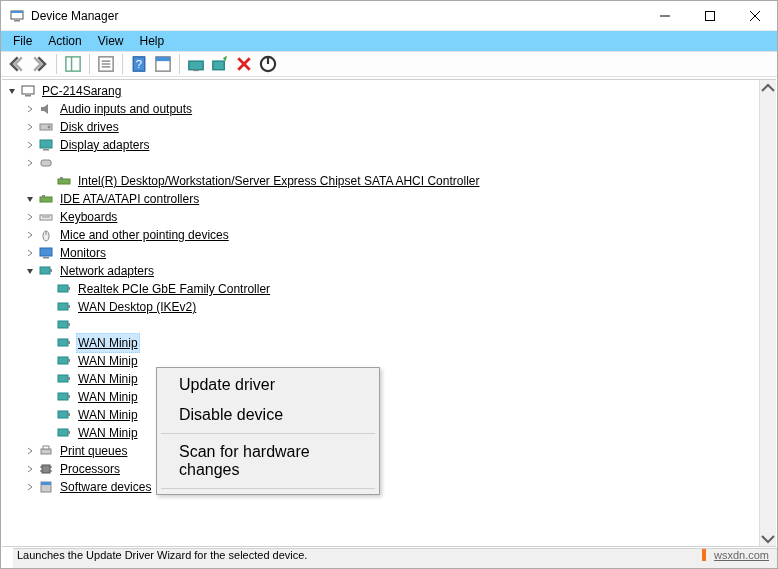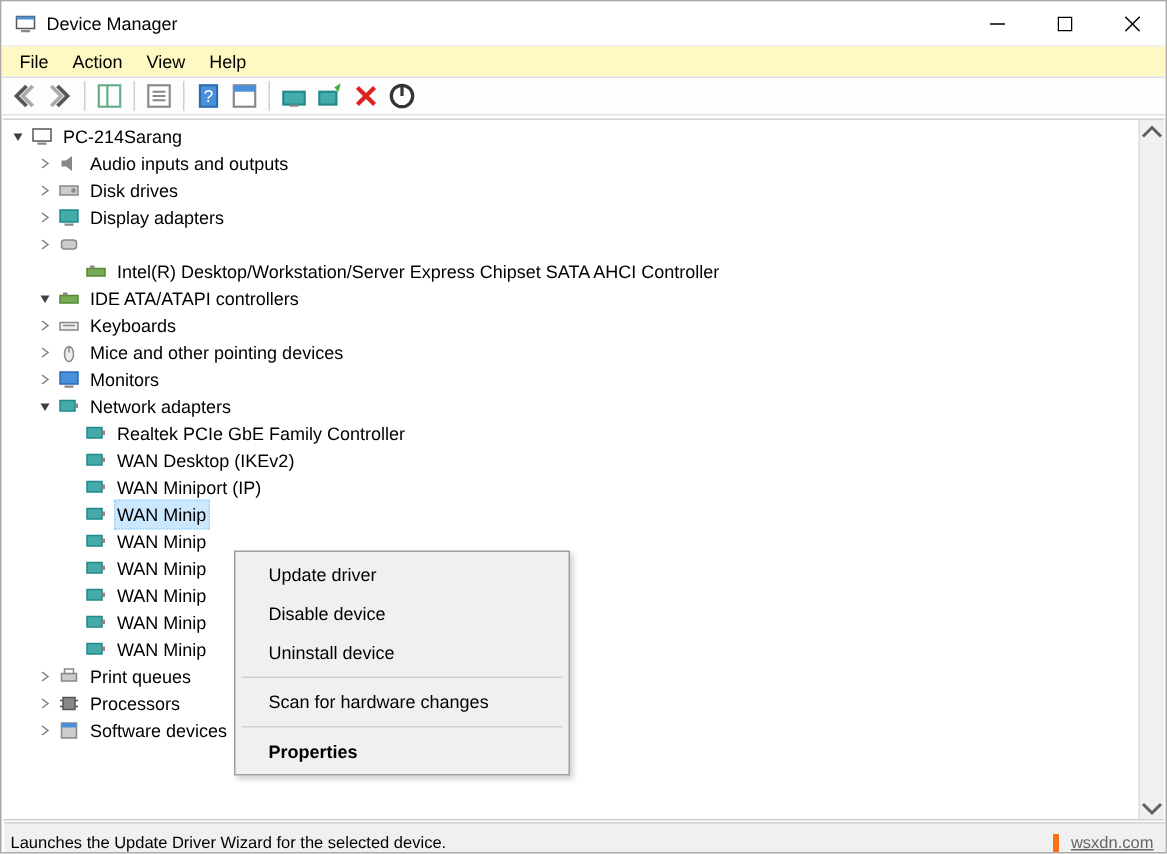--- a/index.html
+++ b/index.html
@@ -23,21 +23,21 @@
 }
 .titlebar .app-icon { width: 16px; height: 16px; margin-right: 6px; }
 .titlebar .title { flex: 1; font-size: 12px; }
 .win-btn { width: 45px; height: 30px; display: flex; align-items: center; justify-content: center; cursor: default; }
 .win-btn svg { width: 10px; height: 10px; }
 .menubar {
   height: 20px;
   display: flex;
   align-items: center;
   padding: 0 4px;
-  background: #fef9c3;
+  background: #7dd3fc;
 }
 .menubar .menu-item { padding: 2px 8px; cursor: default; }
 .toolbar {
   height: 26px;
   display: flex;
   align-items: center;
   padding: 0 4px;
   border-top: 1px solid #e0e0e0;
   border-bottom: 1px solid #e0e0e0;
   background: #fdfdfd;
@@ -56,45 +56,45 @@
   overflow: hidden;
   border: 1px solid #d0d0d0;
   border-left: none;
   border-right: none;
 }
 .tree { padding: 2px 0 2px 4px; line-height: 18px; }
 .node { display: flex; align-items: center; height: 18px; white-space: nowrap; }
 .chev { width: 12px; height: 12px; margin-right: 2px; display:inline-flex; align-items:center; justify-content:center; }
 .chev svg { width: 8px; height: 8px; }
 .icon { width: 16px; height: 16px; margin-right: 4px; display:inline-flex; align-items:center; justify-content:center; }
-.label { padding: 0 2px; }
+.label { padding: 0 2px; text-decoration: underline; }
 .label.selected { background: #cce8ff; border: 1px dotted #99d1ff; padding: 0 1px; }
 .indent-1 { padding-left: 18px; }
 .indent-2 { padding-left: 36px; }
 .context-menu {
   position: absolute;
   left: 155px; top: 366px;
   width: 224px;
   background: #f0f0f0;
   border: 1px solid #a0a0a0;
   box-shadow: 2px 2px 4px rgba(0,0,0,0.2);
   padding: 2px;
-  font-size: 12px;
+  font-size: 16px;
 }
 .cm-item { padding: 6px 20px; cursor: default; }
 .cm-item.bold { font-weight: bold; }
 .cm-sep { height: 1px; background: #d0d0d0; margin: 3px 2px; }
 .scrollbar-v {
   position: absolute; right: 0; top: 0; bottom: 0; width: 17px;
   background: #f0f0f0; border-left: 1px solid #ddd;
 }
 .sb-arrow { height: 17px; display:flex; align-items:center; justify-content:center; }
 .statusbar {
-  position: absolute; bottom: 0; left: 2px; right: 0;
-  height: 20px; display: flex; align-items: flex-end;
+  position: absolute; bottom: 0; left: 12px; right: 0;
+  height: 20px; display: flex; align-items: flex-start;
   border-top: 1px solid #d0d0d0;
   font-size: 11px;
   padding-left: 4px;
   background: #f0f0f0;
 }
 .statusbar .status-text { flex: 1; }
 .statusbar .watermark { padding: 0 8px; color: #666; border-left: 4px solid #f97316; text-decoration: underline; }
 </style>
 </head>
 <body>
@@ -372,21 +372,20 @@
         <span class="label ">WAN Desktop (IKEv2)</span>
       </div>
       <div class="node indent-2">
         <span class="chev"></span>
         <span class="icon">
           <svg viewBox="0 0 16 16">
             <rect x="2" y="4" width="10" height="7" fill="#4aa" stroke="#288"></rect>
             <rect x="12" y="6" width="2" height="3" fill="#888"></rect>
           </svg>
         </span>
-        <span class="label ">WAN Miniport (IP)</span>
       </div>
       <div class="node indent-2">
         <span class="chev"></span>
         <span class="icon">
           <svg viewBox="0 0 16 16">
             <rect x="2" y="4" width="10" height="7" fill="#4aa" stroke="#288"></rect>
             <rect x="12" y="6" width="2" height="3" fill="#888"></rect>
           </svg>
         </span>
         <span class="label selected">WAN Minip</span>
@@ -497,23 +496,21 @@
         <svg viewBox="0 0 8 8">
           <path d="M1 3 L4 6 L7 3" fill="none" stroke="#606060"></path>
         </svg>
       </div>
   </div>
 </div>
 
 <div class="context-menu" id="context-menu">
     <div class="cm-item ">Update driver</div>
     <div class="cm-item ">Disable device</div>
-    <div class="cm-item ">Uninstall device</div>
     <div class="cm-sep"></div>
     <div class="cm-item ">Scan for hardware changes</div>
     <div class="cm-sep"></div>
-    <div class="cm-item bold">Properties</div>
   </div>
 
 <div class="statusbar">
   <span class="status-text">Launches the Update Driver Wizard for the selected device.</span>
   <span class="watermark">wsxdn.com</span>
 </div>
 
 </body></html>

